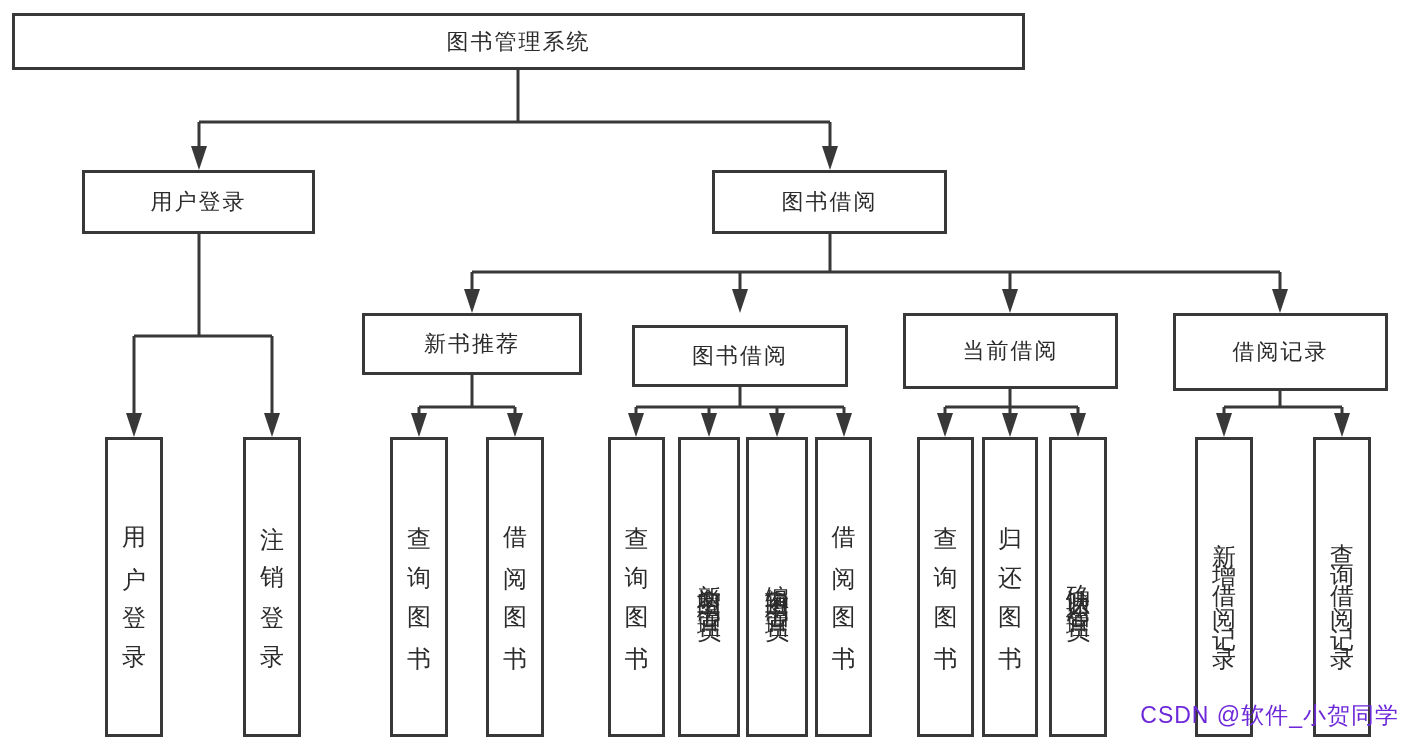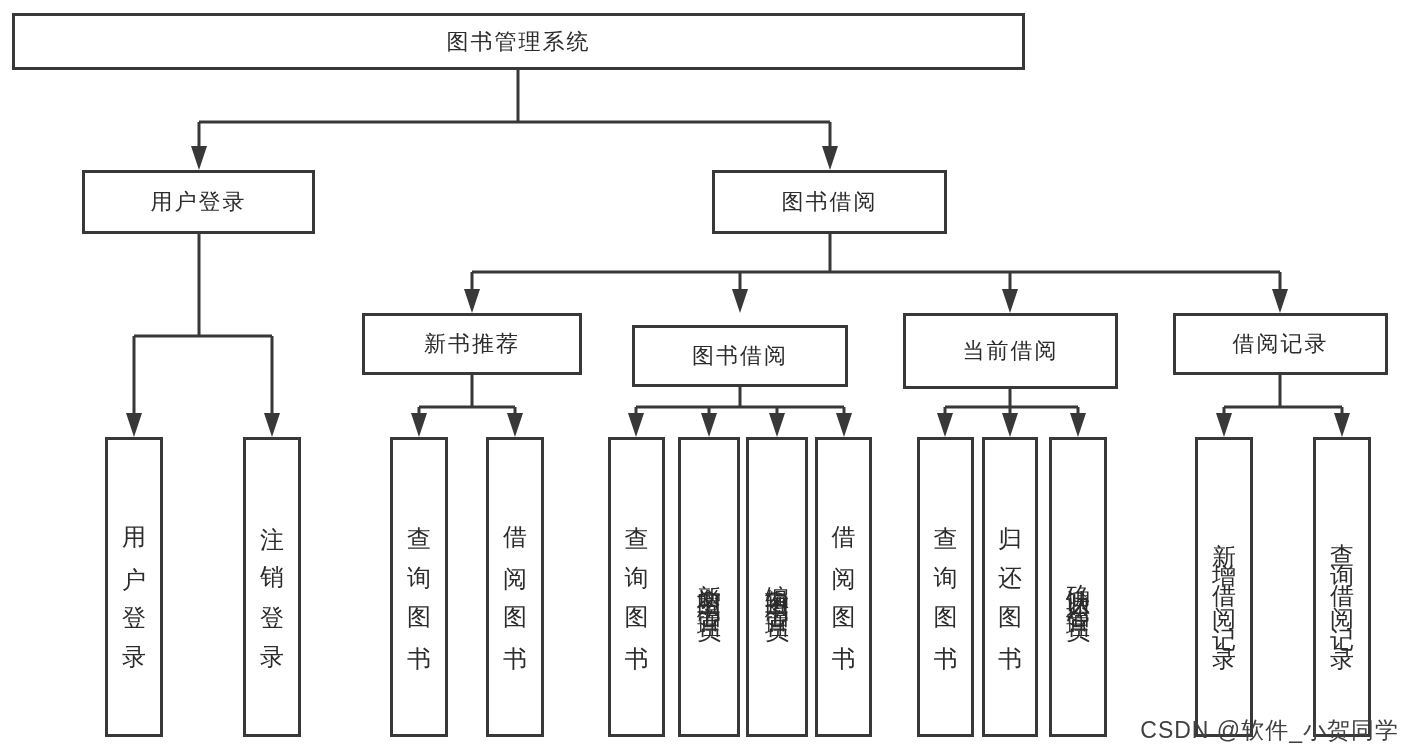--- a/index.html
+++ b/index.html
@@ -37,23 +37,23 @@
   .leaf .vtext {
     writing-mode: vertical-rl;
     text-orientation: mixed;
     font-size: 24px;
     line-height: 1;
     color: #2b2b2b;
   }
   .watermark {
     position: absolute;
     right: 6px;
-    bottom: 1px;
+    bottom: 16px;
     font-size: 23px;
-    color: #404040;
+    color: #6d28d9;
     letter-spacing: 1px;
     z-index: 2;
     white-space: nowrap;
   }
 </style>
 </head>
 <body>
 
 <div class="canvas">
 
@@ -110,21 +110,21 @@
 
   <div class="node" style="left:362px; top:313px; width:220px; height:62px;text-align:right;">
     <span class="hlabel">新书推荐</span>
   </div>
   <div class="node" style="left:632px; top:313px; width:216px; height:62px;margin-top:12px;">
     <span class="hlabel">图书借阅</span>
   </div>
   <div class="node" style="left:903px; top:313px; width:215px; height:76px;">
     <span class="hlabel">当前借阅</span>
   </div>
-  <div class="node" style="left:1173px; top:313px; width:215px; height:62px;">
+  <div class="node" style="left:1173px; top:313px; width:215px; height:78px;">
     <span class="hlabel">借阅记录</span>
   </div>
 
   <div class="node leaf" style="left:105px; top:437px; width:58px; height:300px;">
     <span class="vtext" style="letter-spacing: 40px;">用户登录</span>
   </div>
   <div class="node leaf" style="left:243px; top:437px; width:58px; height:300px;">
     <span class="vtext" style="letter-spacing: 40px;">注销登录</span>
   </div>
 

